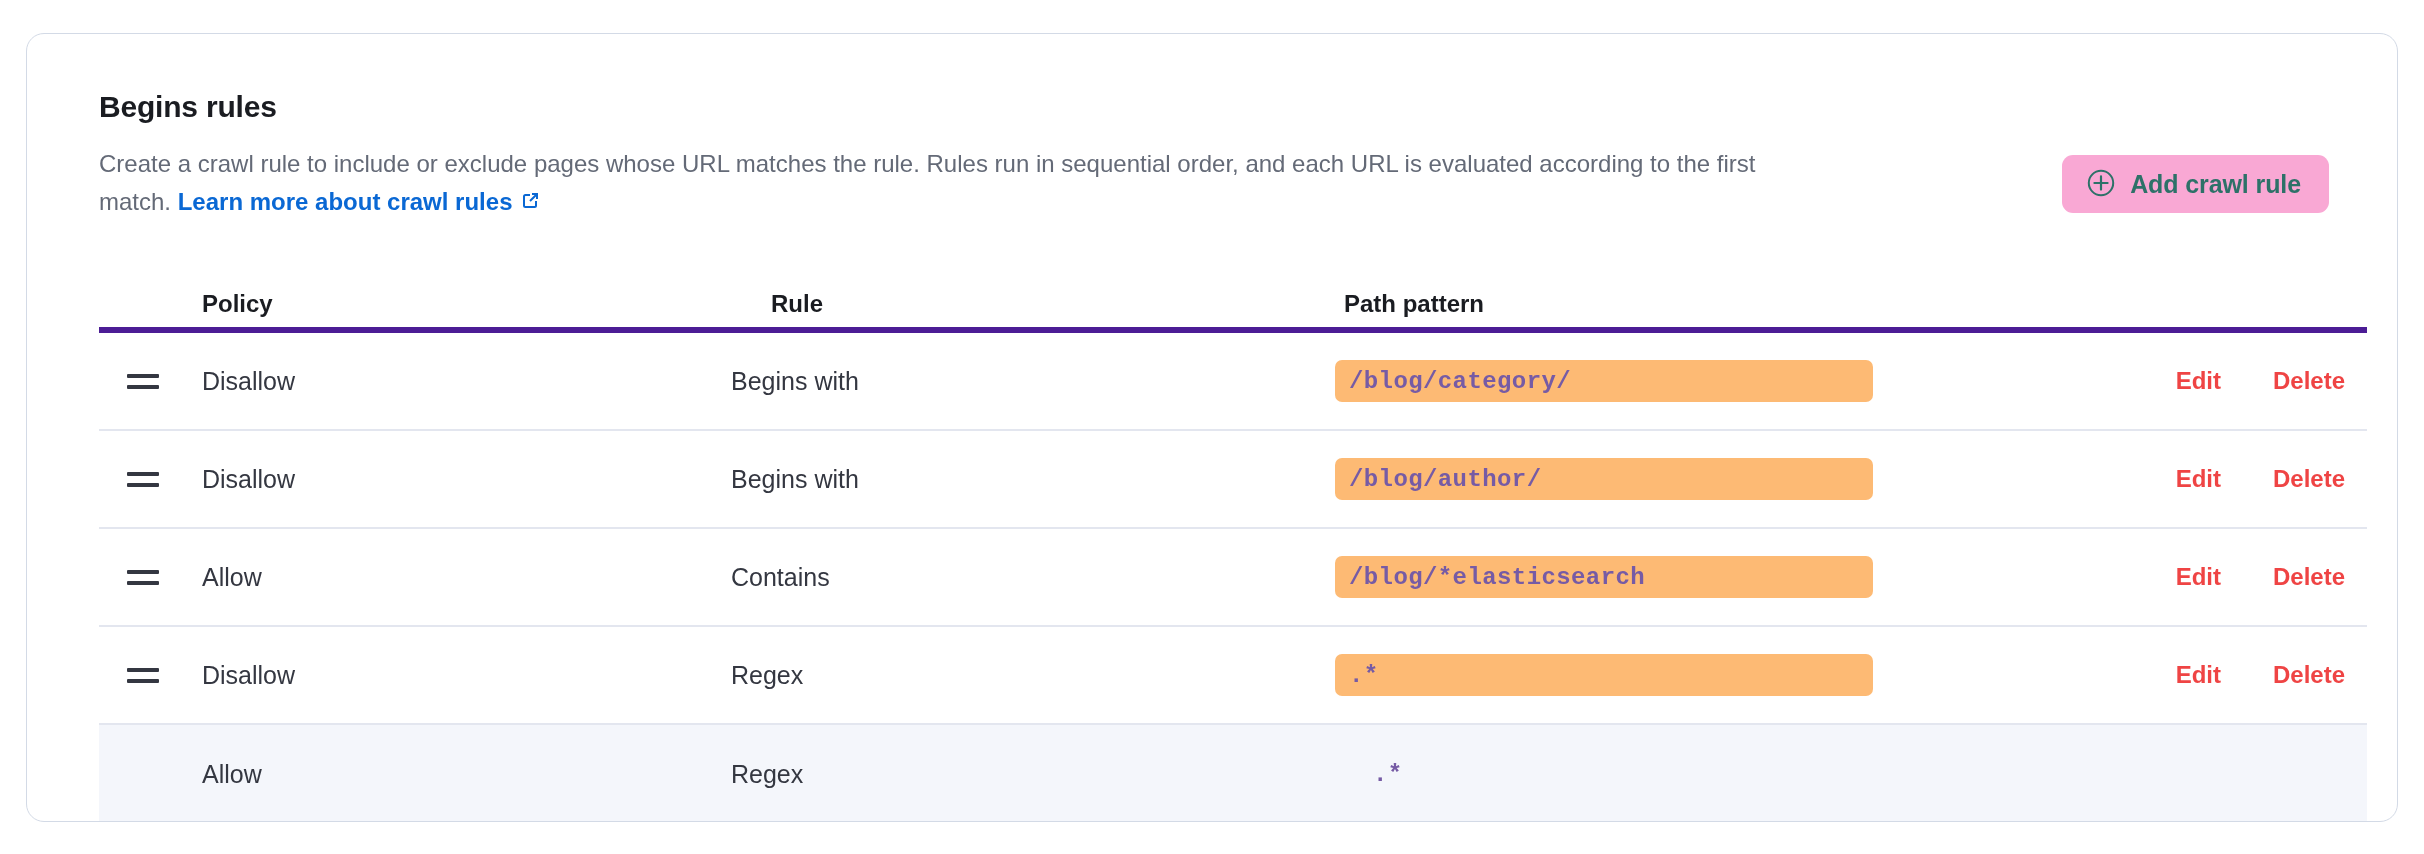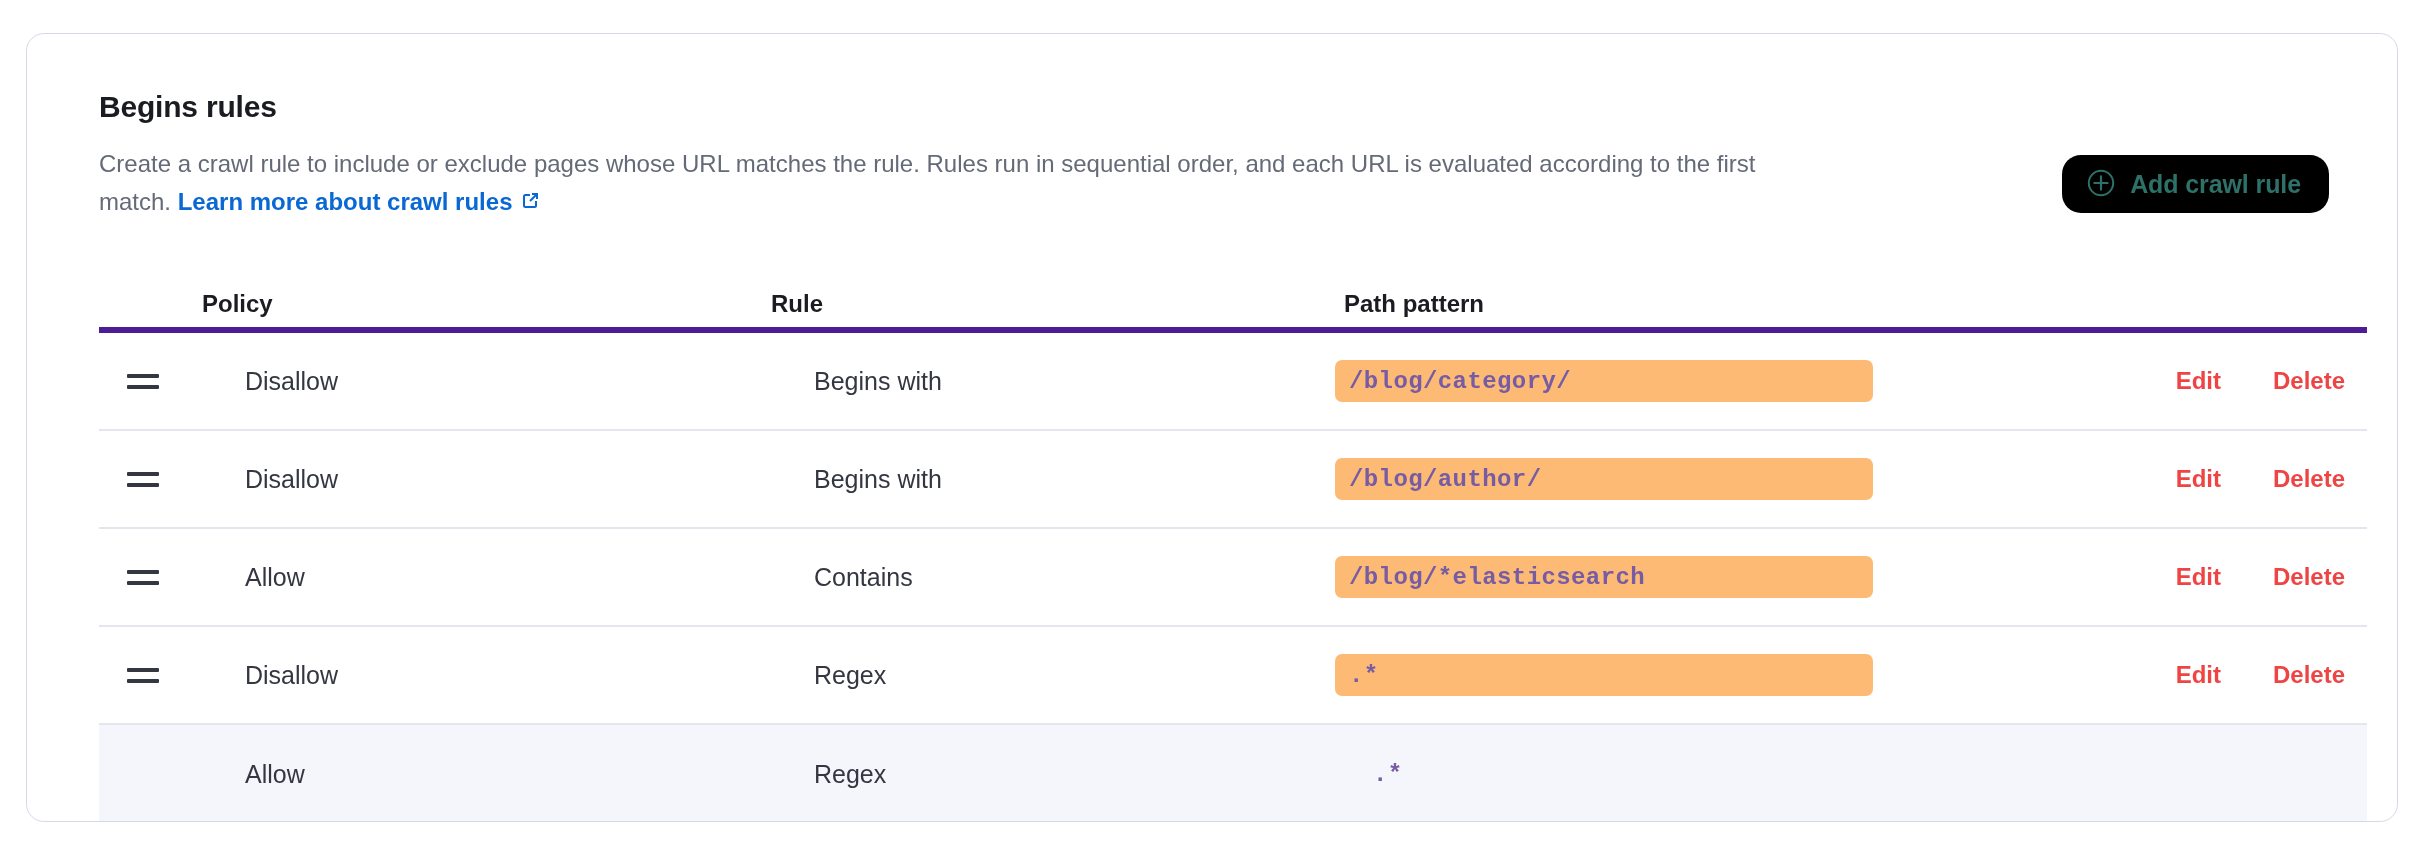--- a/index.html
+++ b/index.html
@@ -66,23 +66,23 @@
   
   .add-btn {
     position: absolute;
     right: 68px;
     top: 121px;
     height: 58px;
     padding: 0 28px 0 24px;
     display: flex;
     align-items: center;
     gap: 14px;
-    background: #000000;
+    background: #f9a8d4;
     border: none;
-    border-radius: 19px;
+    border-radius: 11px;
     cursor: pointer;
     font-family: "Liberation Sans", sans-serif;
   }
   .add-btn-label {
     font-size: 25px;
     font-weight: bold;
     color: #2d7168;
     letter-spacing: -0.1px;
   }
 
@@ -119,24 +119,23 @@
   .trow.highlighted { background: #f4f6fb; }
 
   .cell {
     position: absolute;
     top: 50%;
     transform: translateY(-50%);
     font-size: 25px;
     color: #343741;
     font-weight: 400;
     white-space: nowrap;
-    margin-left: 43px;
   }
   .cell.c-policy { left: 103px; }
-  .cell.c-rule   { left: 672px; }
+  .cell.c-rule   { left: 632px; }
 
   .drag-handle {
     position: absolute;
     left: 28px;
     top: 50%;
     transform: translateY(-50%);
     width: 34px;
     height: 22px;
     display: flex;
     flex-direction: column;

